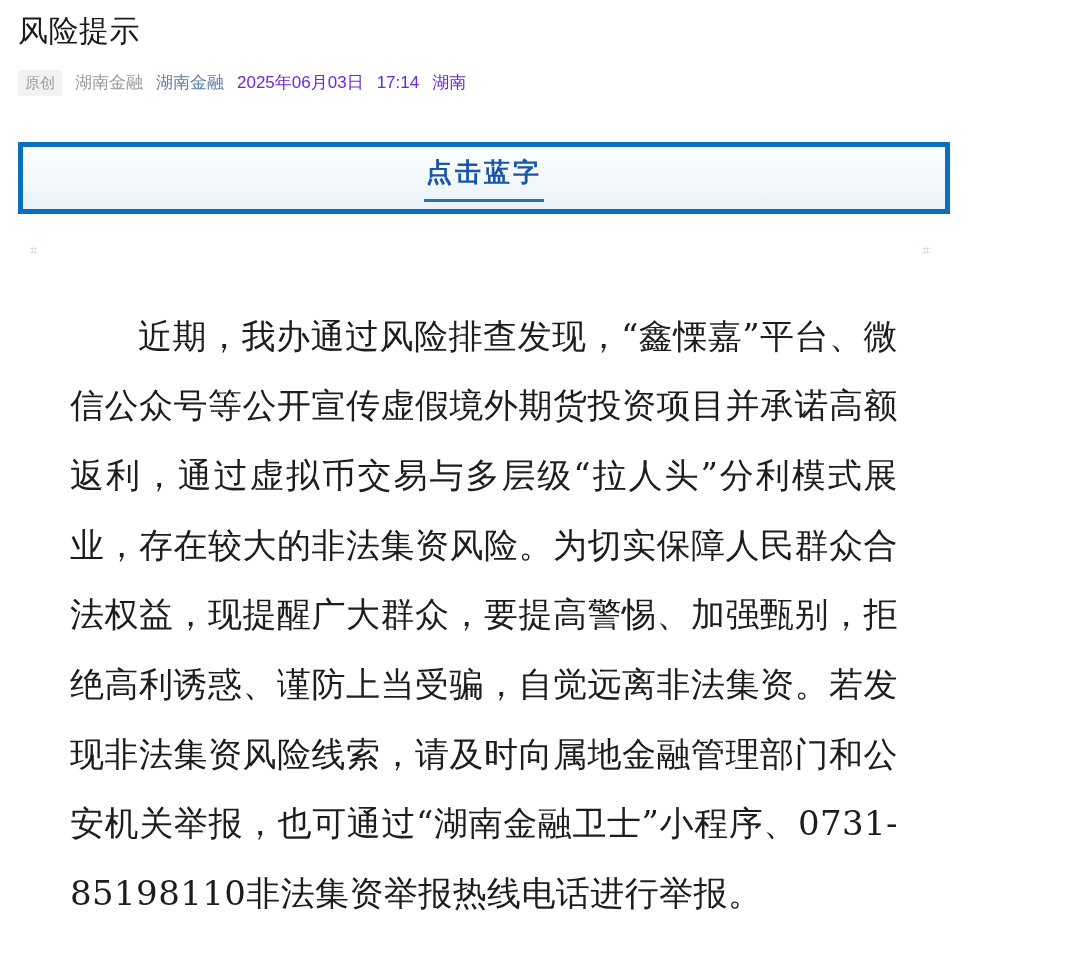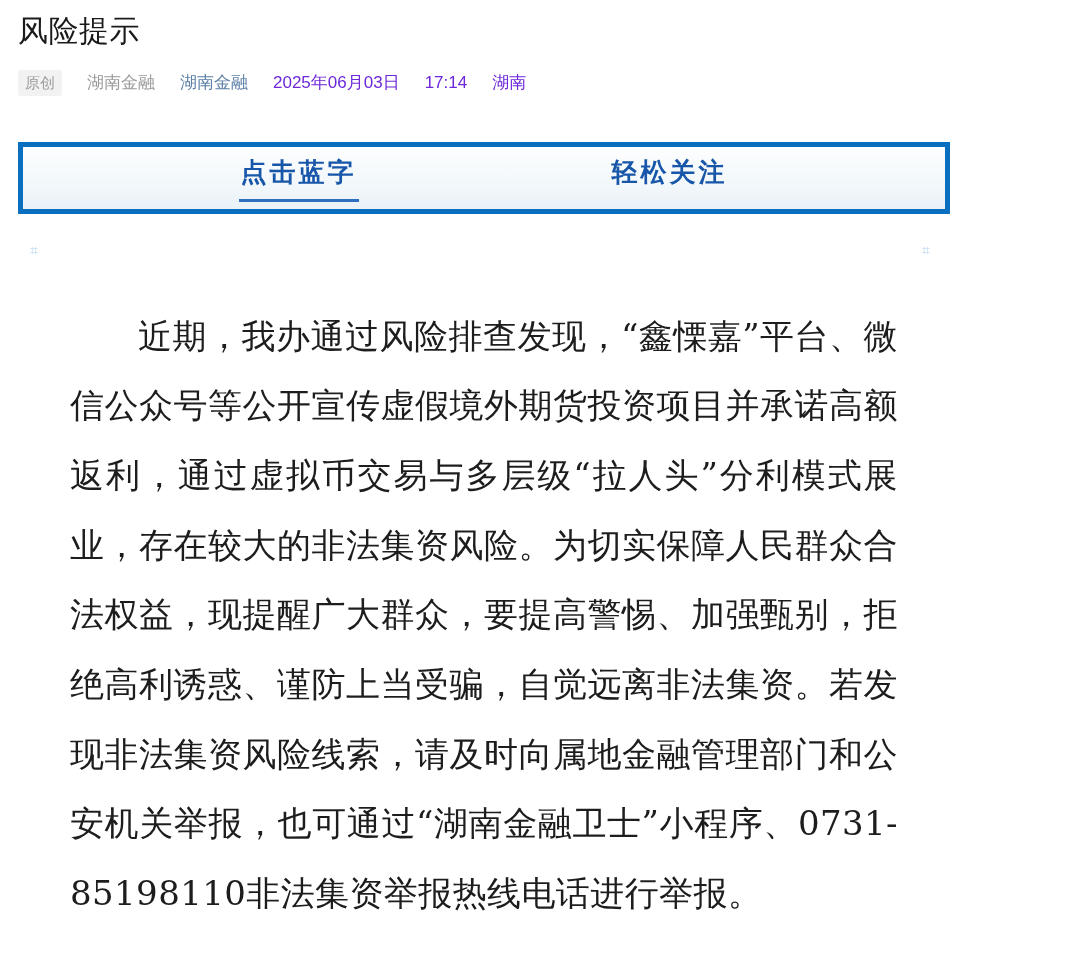--- a/index.html
+++ b/index.html
@@ -29,21 +29,21 @@
     line-height: 1.25;
     font-weight: 400;
     color: #1a1a1a;
     margin: 0;
     padding: 12px 0 0 18px;
     letter-spacing: 0.5px;
   }
   .meta-row {
     display: flex;
     align-items: center;
-    gap: 25px;
+    gap: 13px;
     padding: 20px 0 0 18px;
     font-size: 17px;
     color: #9a9a9a;
     white-space: nowrap;
   }
   .meta-badge {
     display: inline-block;
     background: #f2f2f2;
     color: #9b9b9b;
     font-size: 15px;
@@ -162,21 +162,20 @@
     <span class="meta-badge">原创</span>
     <span class="meta-account">湖南金融</span>
     <span class="meta-link">湖南金融</span>
     <span class="meta-date">2025年06月03日</span>
     <span class="meta-time">17:14</span>
     <span class="meta-region">湖南</span>
   </div>
 
   <div class="banner">
     <span class="banner-word underlined">点击蓝字</span>
-    <span class="banner-word">轻松关注</span>
   </div>
 
   <div class="body-card">
     <span class="corner tl">⌗</span>
     <span class="corner tr">⌗</span>
     <span class="corner bl">⌗</span>
     <span class="corner br">⌗</span>
 
     <p class="body-text">近期，我办通过风险排查发现，“鑫慄嘉”平台、微信公众号等公开宣传虚假境外期货投资项目并承诺高额返利，通过虚拟币交易与多层级“拉人头”分利模式展业，存在较大的非法集资风险。为切实保障人民群众合法权益，现提醒广大群众，要提高警惕、加强甄别，拒绝高利诱惑、谨防上当受骗，自觉远离非法集资。若发现非法集资风险线索，请及时向属地金融管理部门和公安机关举报，也可通过“湖南金融卫士”小程序、0731-85198110非法集资举报热线电话进行举报。</p>
 

